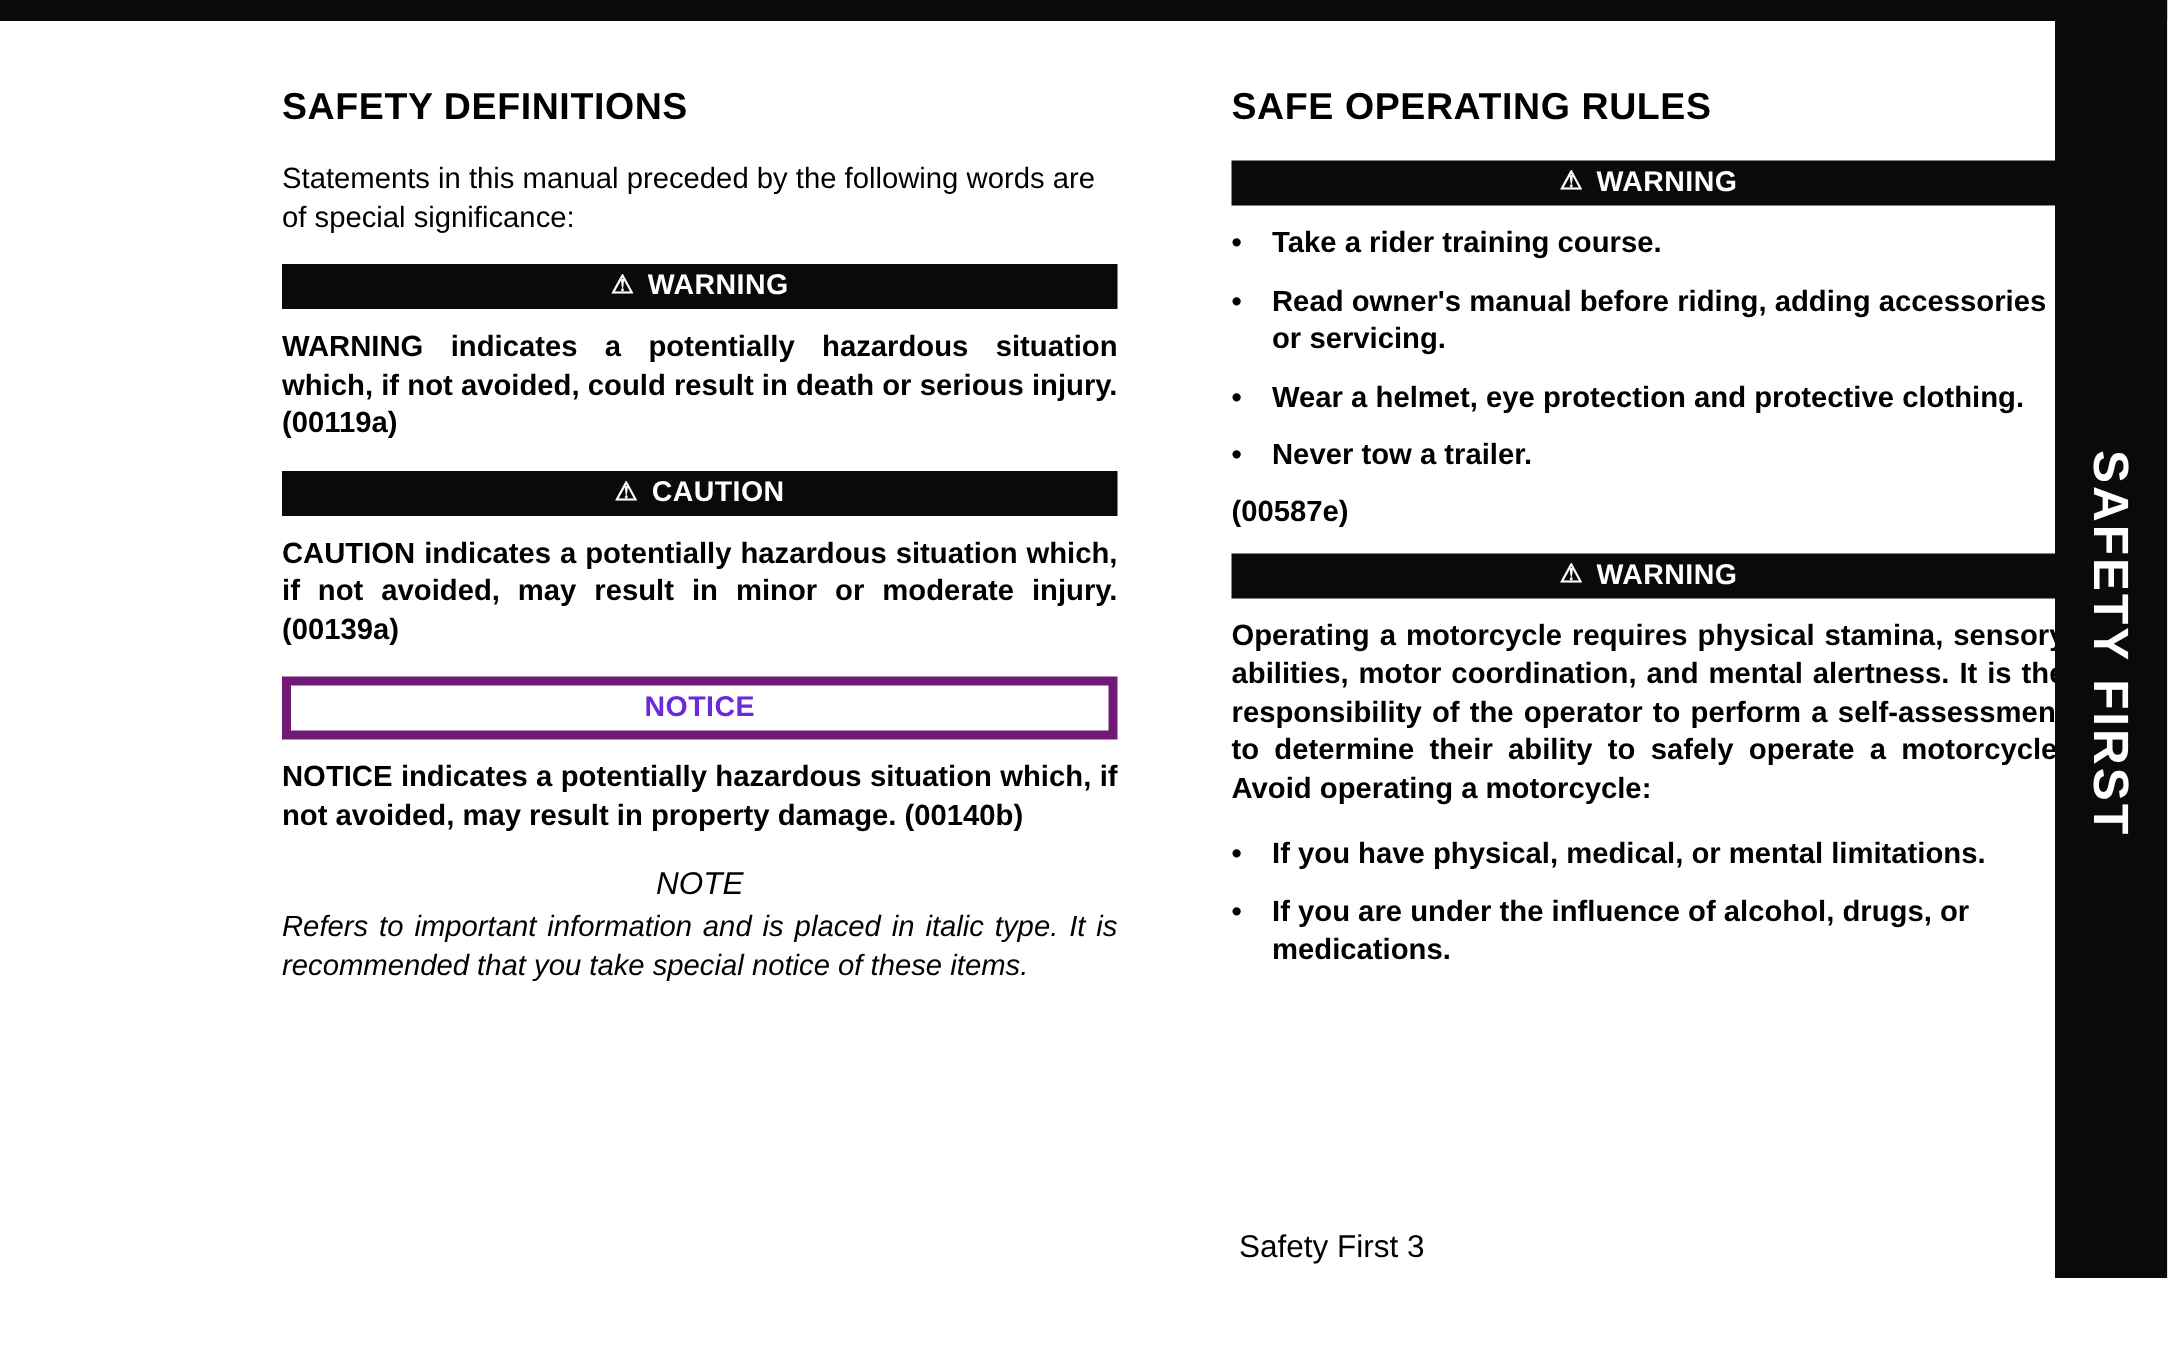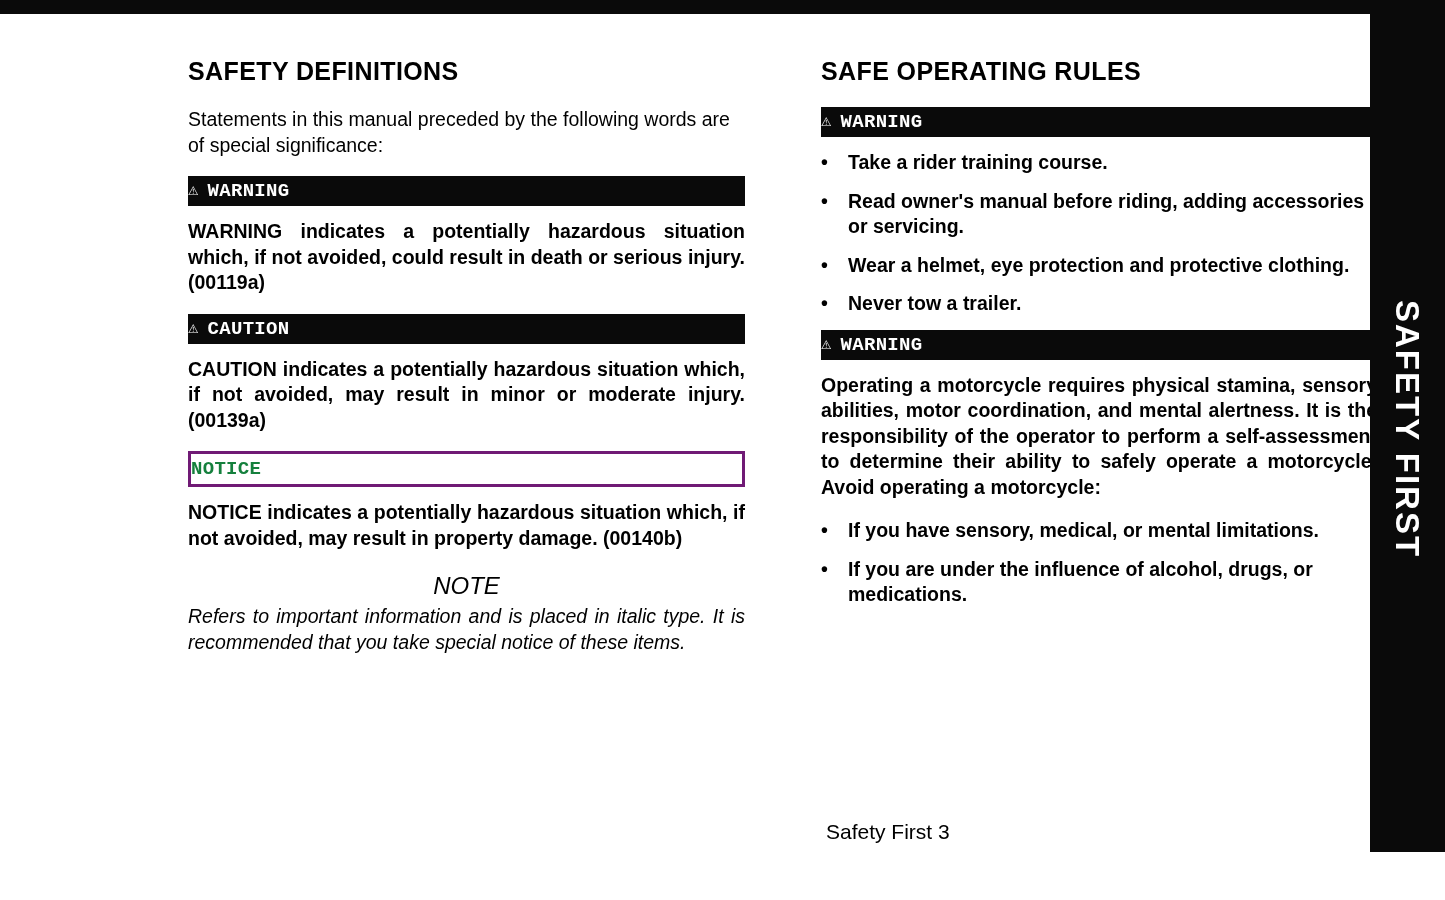--- a/index.html
+++ b/index.html
@@ -54,44 +54,43 @@
     font-size: 19.5px;
     line-height: 25.5px;
     margin: 0 0 18px 0;
   }
   .justify { text-align: justify; }
   .bold { font-weight: bold; }
   .italic { font-style: italic; }
   .banner {
     font-size: 19px;
     font-weight: bold;
-    text-align: left;
+    text-align: center;
     padding: 4px 0;
     margin: 1px 0 13px 0;
     letter-spacing: 0.3px;
-    font-family: Liberation Mono, monospace;
   }
   .banner-dark { background: #0a0a0a; color: #ffffff; }
-  .banner-light { background: #ffffff; color: #15803d; border: 3px solid #701a75; }
+  .banner-light { background: #ffffff; color: #6d28d9; border: 6px solid #701a75; }
   .tri { margin-right: 9px; font-size: 17px; position: relative; top: -1px; }
   .bullet-item {
     display: flex;
     font-size: 19.5px;
     line-height: 25.5px;
     font-weight: bold;
     margin: 0 0 13px 0;
   }
   .bullet-marker { flex: 0 0 27px; }
   .code-line {
     font-size: 19.5px;
     font-weight: bold;
     margin: 2px 0 16px 0;
   }
   .note-head {
-    font-size: 24px;
+    font-size: 21px;
     font-style: italic;
     text-align: center;
     margin: 21px 0 4px 0;
   }
   .footer {
     position: absolute;
     left: 826px;
     top: 820px;
     width: 556px;
     text-align: left;
@@ -146,29 +145,30 @@
     </div>
     <div class="bullet-item">
       <span class="bullet-marker">•</span>
       <span>Wear a helmet, eye protection and protective clothing.</span>
     </div>
     <div class="bullet-item">
       <span class="bullet-marker">•</span>
       <span>Never tow a trailer.</span>
     </div>
 
+    <div class="code-line">(00587e)</div>
 
     <div class="banner banner-dark">
       <span class="tri">⚠</span><span>WARNING</span>
     </div>
     <p class="body-text bold justify">Operating a motorcycle requires physical stamina, sensory abilities, motor coordination, and mental alertness. It is the responsibility of the operator to perform a self-assessment to determine their ability to safely operate a motorcycle. Avoid operating a motorcycle:</p>
 
     <div class="bullet-item">
       <span class="bullet-marker">•</span>
-      <span>If you have sensory, medical, or mental limitations.</span>
+      <span>If you have physical, medical, or mental limitations.</span>
     </div>
     <div class="bullet-item">
       <span class="bullet-marker">•</span>
       <span>If you are under the influence of alcohol, drugs, or medications.</span>
     </div>
   </div>
 
   <div class="footer">Safety First 3</div>
 
   <div class="side-tab">

